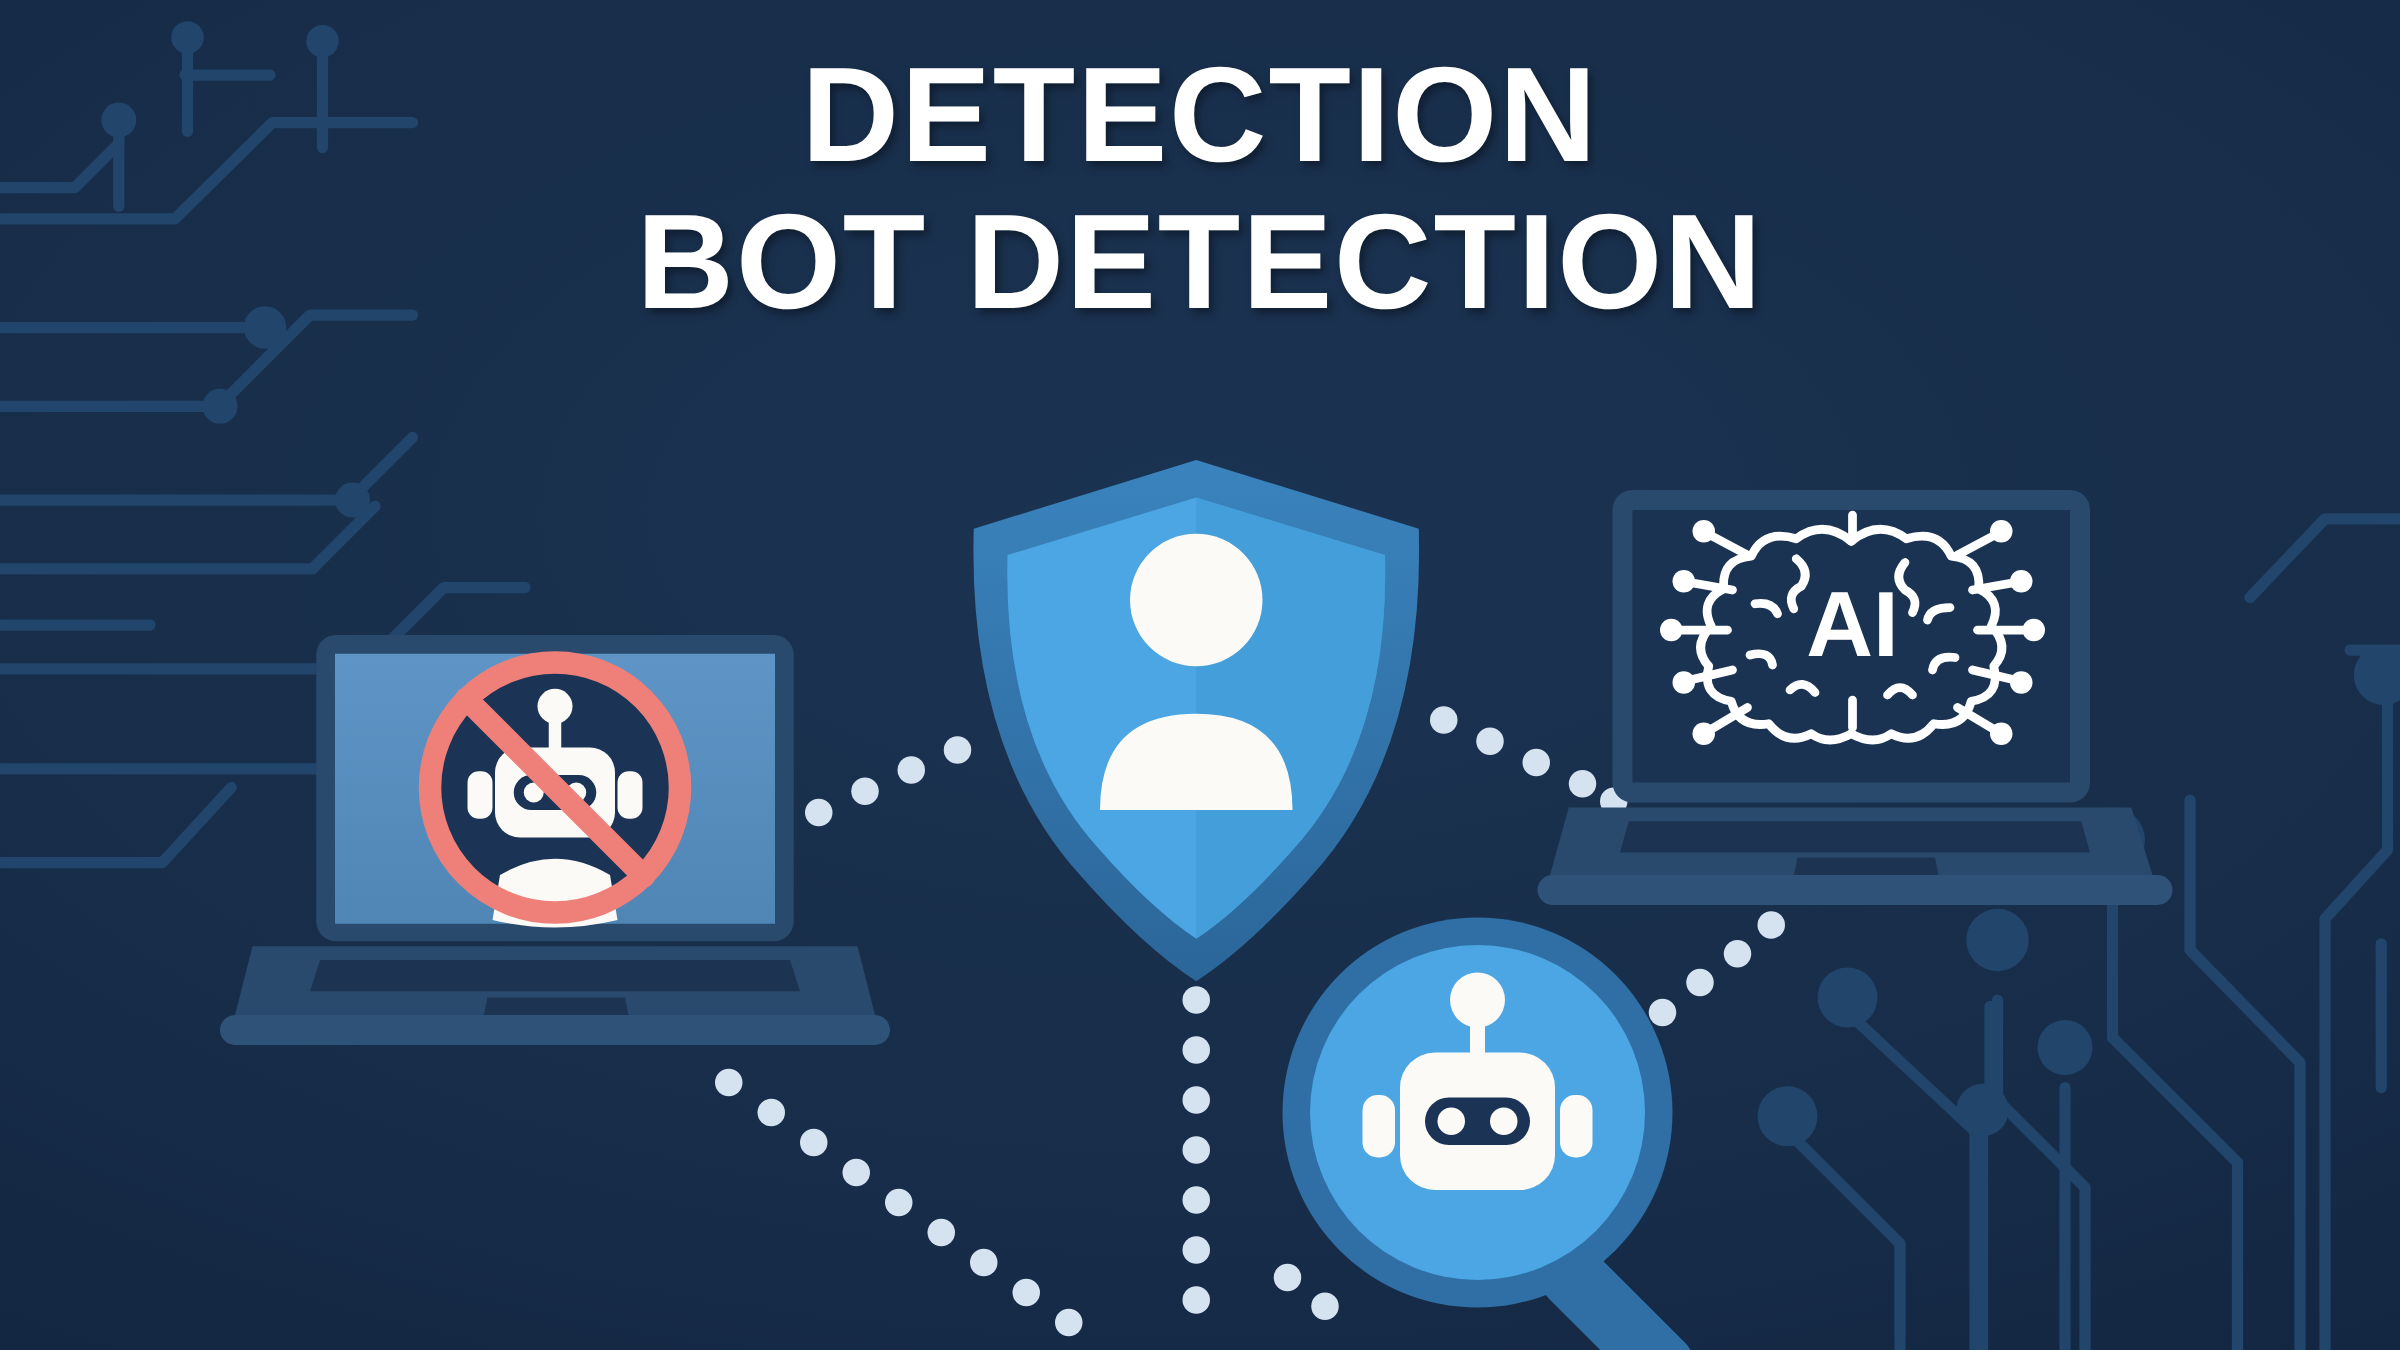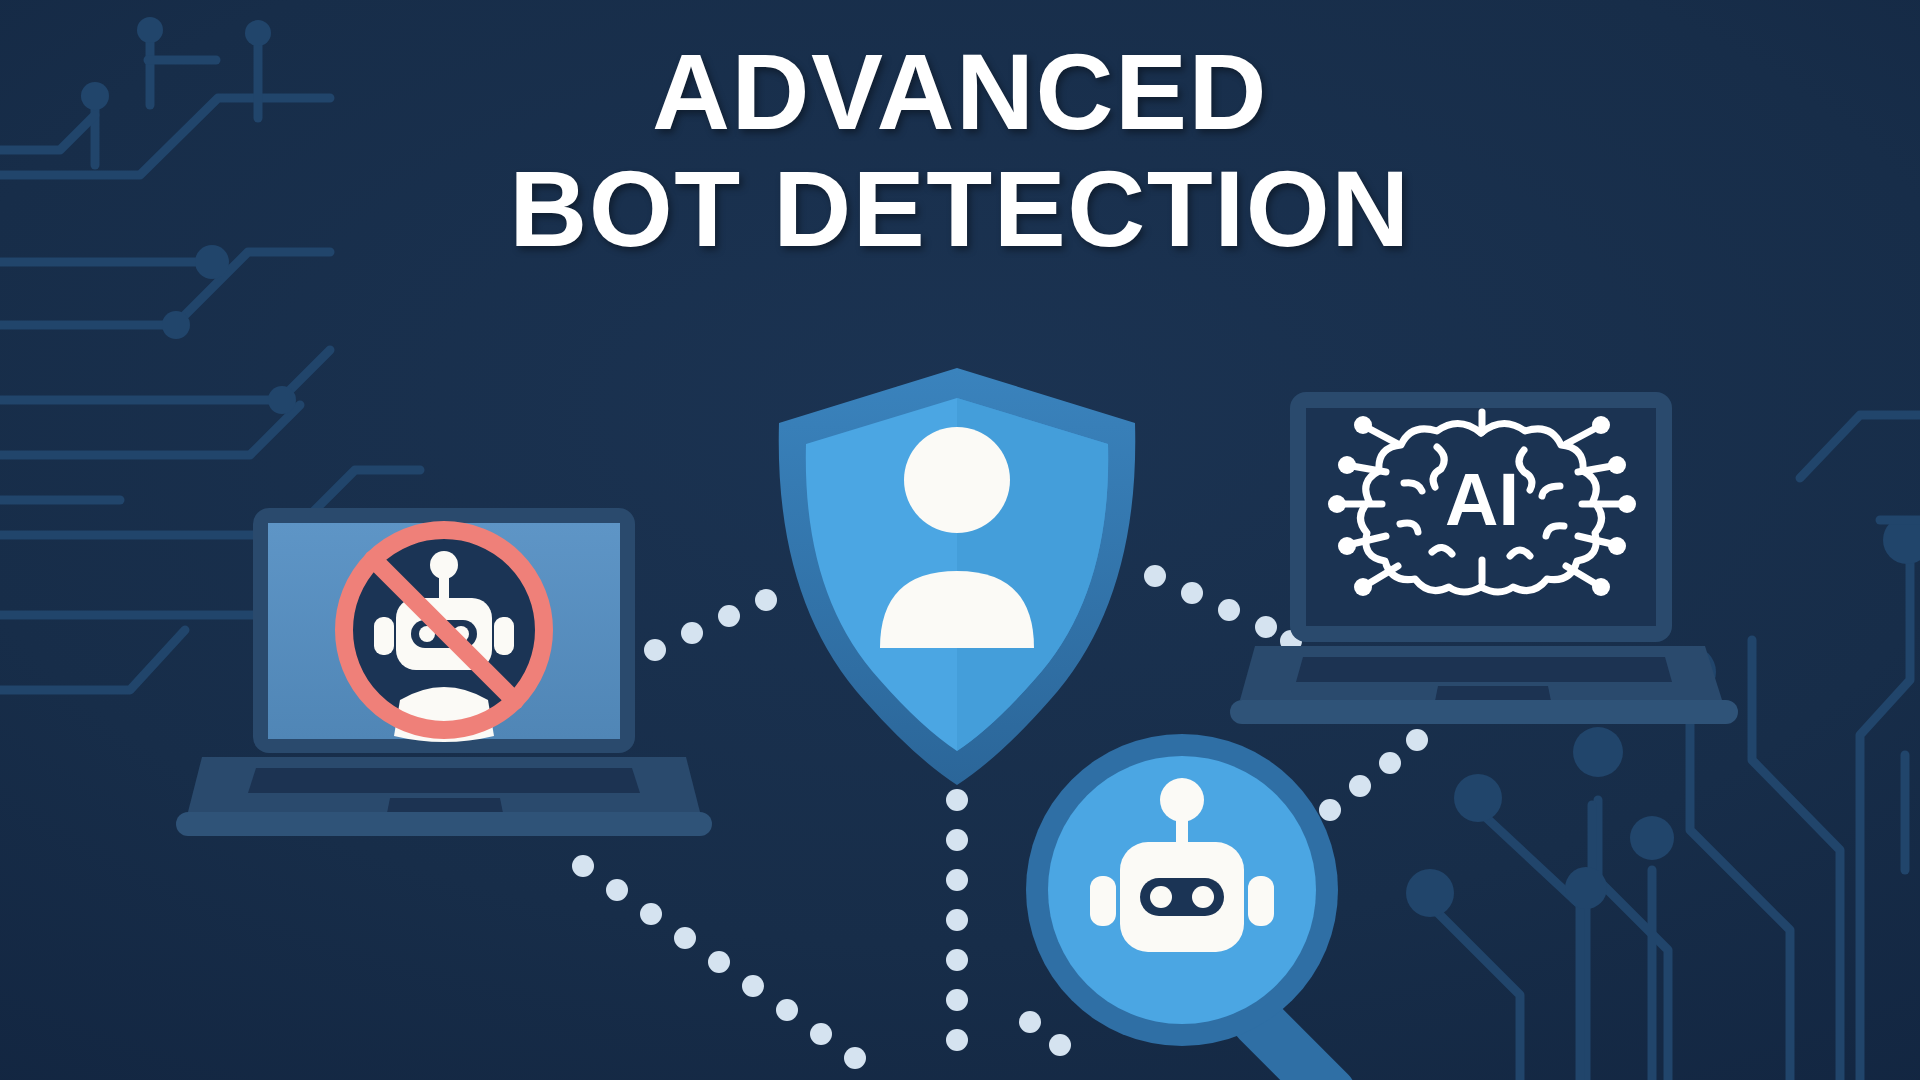--- a/index.html
+++ b/index.html
@@ -99,21 +99,21 @@
       <circle cx="1907" cy="540" r="24"></circle>
     </g>
 
     <g stroke="#21456b" stroke-width="9" fill="none" stroke-linecap="round" stroke-linejoin="round">
       <path d="M1930 415 H1860 L1800 478"></path>
       <path d="M1930 520 H1880"></path>
     </g>
   </svg>
 
   <div id="title-block">
-    <span class="title-line">ADVANCED</span>
+    <span class="title-line">DETECTION</span>
     <span class="title-line">BOT DETECTION</span>
   </div>
 
   <svg id="art-layer" viewBox="0 0 1920 1080">
     <defs>
       <linearGradient id="shieldBorderGrad" x1="0" y1="0" x2="0" y2="1">
         <stop offset="0%" stop-color="#3a83bd"></stop>
         <stop offset="100%" stop-color="#2b6699"></stop>
       </linearGradient>
       <linearGradient id="laptopLeftScreenGrad" x1="0" y1="0" x2="0" y2="1">

